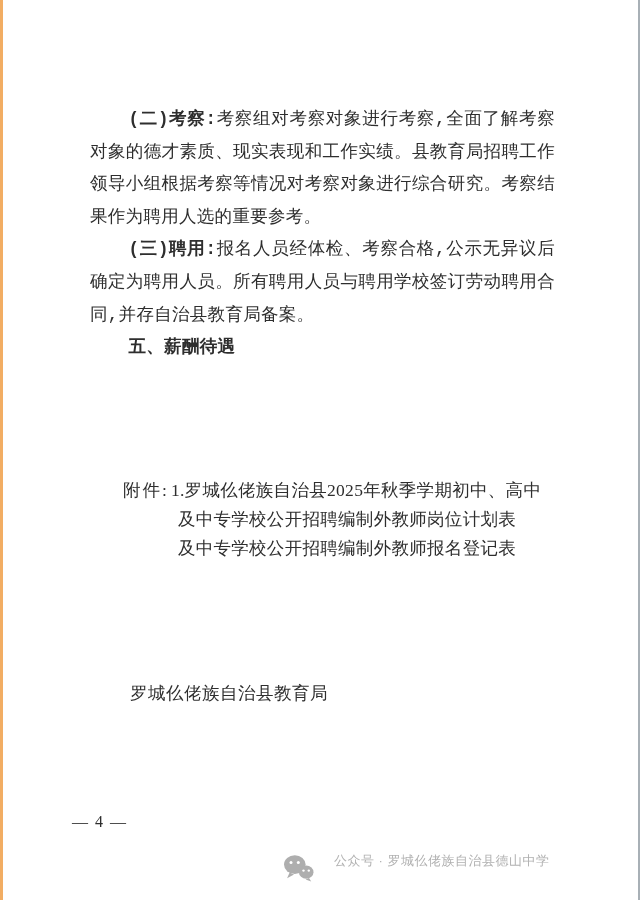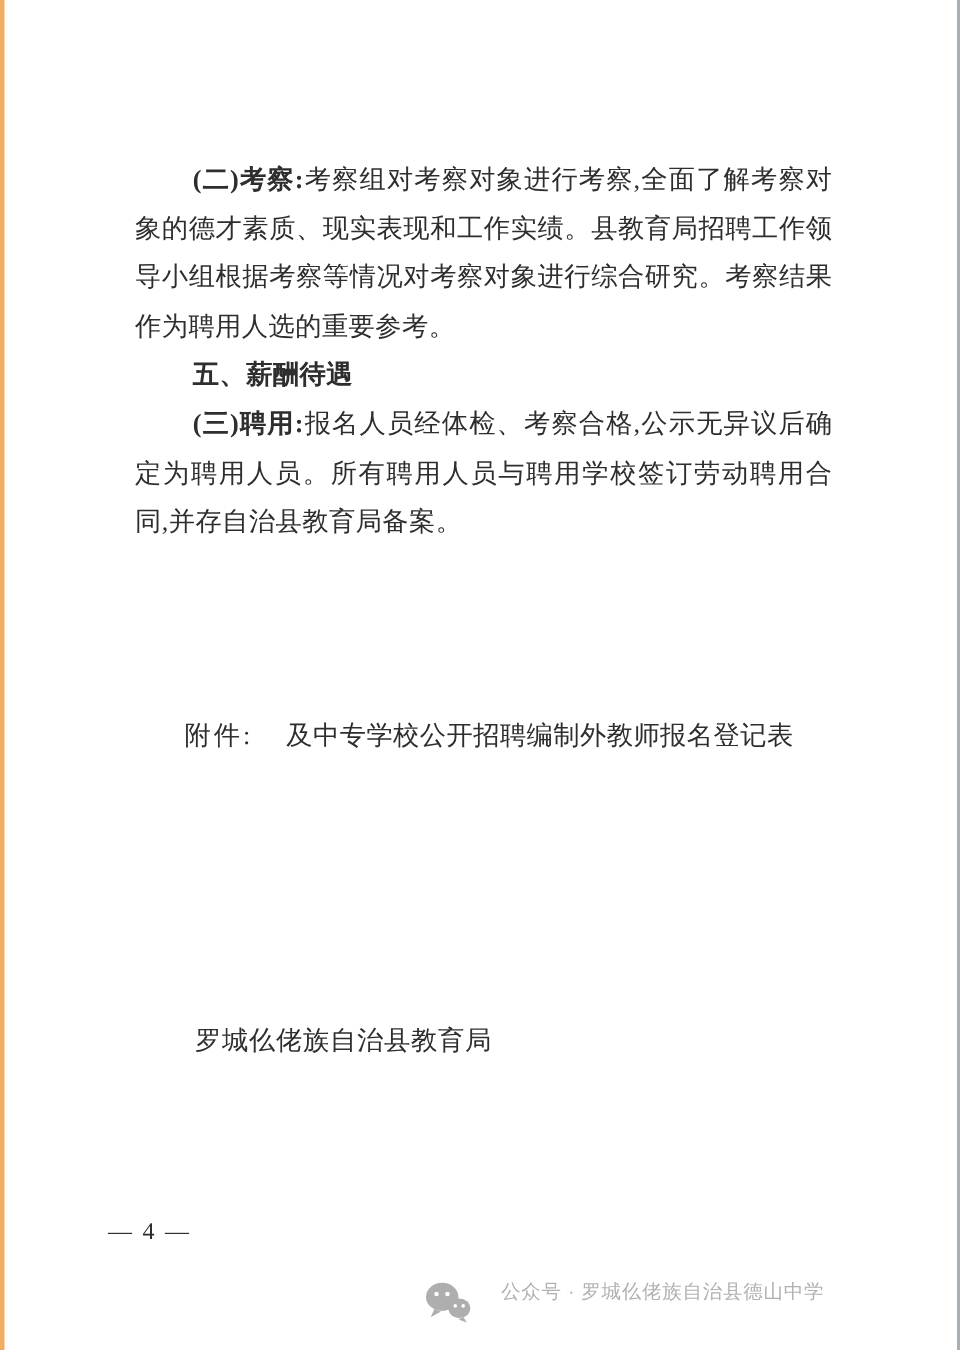--- a/index.html
+++ b/index.html
@@ -20,35 +20,35 @@
   .doc-body {
     position: absolute;
     left: 90px;
     top: 103px;
     width: 465px;
     font-size: 17.5px;
     line-height: 32.6px;
     text-align: justify;
     letter-spacing: 0.3px;
   }
-  .para { margin: 0; text-indent: 2.2em; }
+  .para { margin: 0; text-indent: 2.2em; font-family: Liberation Mono, monospace; }
   .bold { font-weight: bold; }
 
   .attachments {
     position: absolute;
     left: 123px;
     top: 476px;
     width: 440px;
     display: flex;
     align-items: flex-start;
     font-size: 17.5px;
     line-height: 29px;
     letter-spacing: 0.3px;
   }
-  .att-label { flex: 0 0 auto; letter-spacing: 2px; margin-right: 15px; }
+  .att-label { flex: 0 0 auto; letter-spacing: 2px; margin-right: 2px; }
   .att-items { flex: 1 1 auto; }
   .att-line { white-space: nowrap; }
   .att-cont { padding-left: 7px; }
 
   .signature {
     position: absolute;
     left: 130px;
     right: 0;
     top: 679px;
     font-size: 17.5px;
@@ -82,29 +82,33 @@
 </head>
 <body>
 
 <div class="page">
   <div class="edge edge-left"></div>
   <div class="edge edge-right"></div>
 
   <main class="doc-body">
     <p class="para"><span class="bold">(二)考察:</span><span>考察组对考察对象进行考察,全面了解考察对象的德才素质、现实表现和工作实绩。县教育局招聘工作领导小组根据考察等情况对考察对象进行综合研究。考察结果作为聘用人选的重要参考。</span></p>
 
+    <p class="para"><span class="bold">(三)聘用:</span><span>报名人员经体检、考察合格,公示无异议后确定为聘用人员。所有聘用人员与聘用学校签订劳动聘用合同,并存自治县教育局备案。</span></p>
+
     <p class="para bold">五、薪酬待遇</p>
-
-    <p class="para"><span class="bold">(三)聘用:</span><span>报名人员经体检、考察合格,公示无异议后确定为聘用人员。所有聘用人员与聘用学校签订劳动聘用合同,并存自治县教育局备案。</span></p>
 
   </main>
 
   <div class="attachments">
     <span class="att-label">附件:</span>
     <div class="att-items">
+      <div class="att-item">
+        <div class="att-line">1.罗城仫佬族自治县2025年秋季学期初中、高中</div>
+        <div class="att-line att-cont">及中专学校公开招聘编制外教师岗位计划表</div>
+      </div>
       <div class="att-item">
         <div class="att-line att-cont">及中专学校公开招聘编制外教师报名登记表</div>
       </div>
     </div>
   </div>
 
   <div class="signature">
     <div class="sig-issuer">罗城仫佬族自治县教育局</div>
   </div>
 

